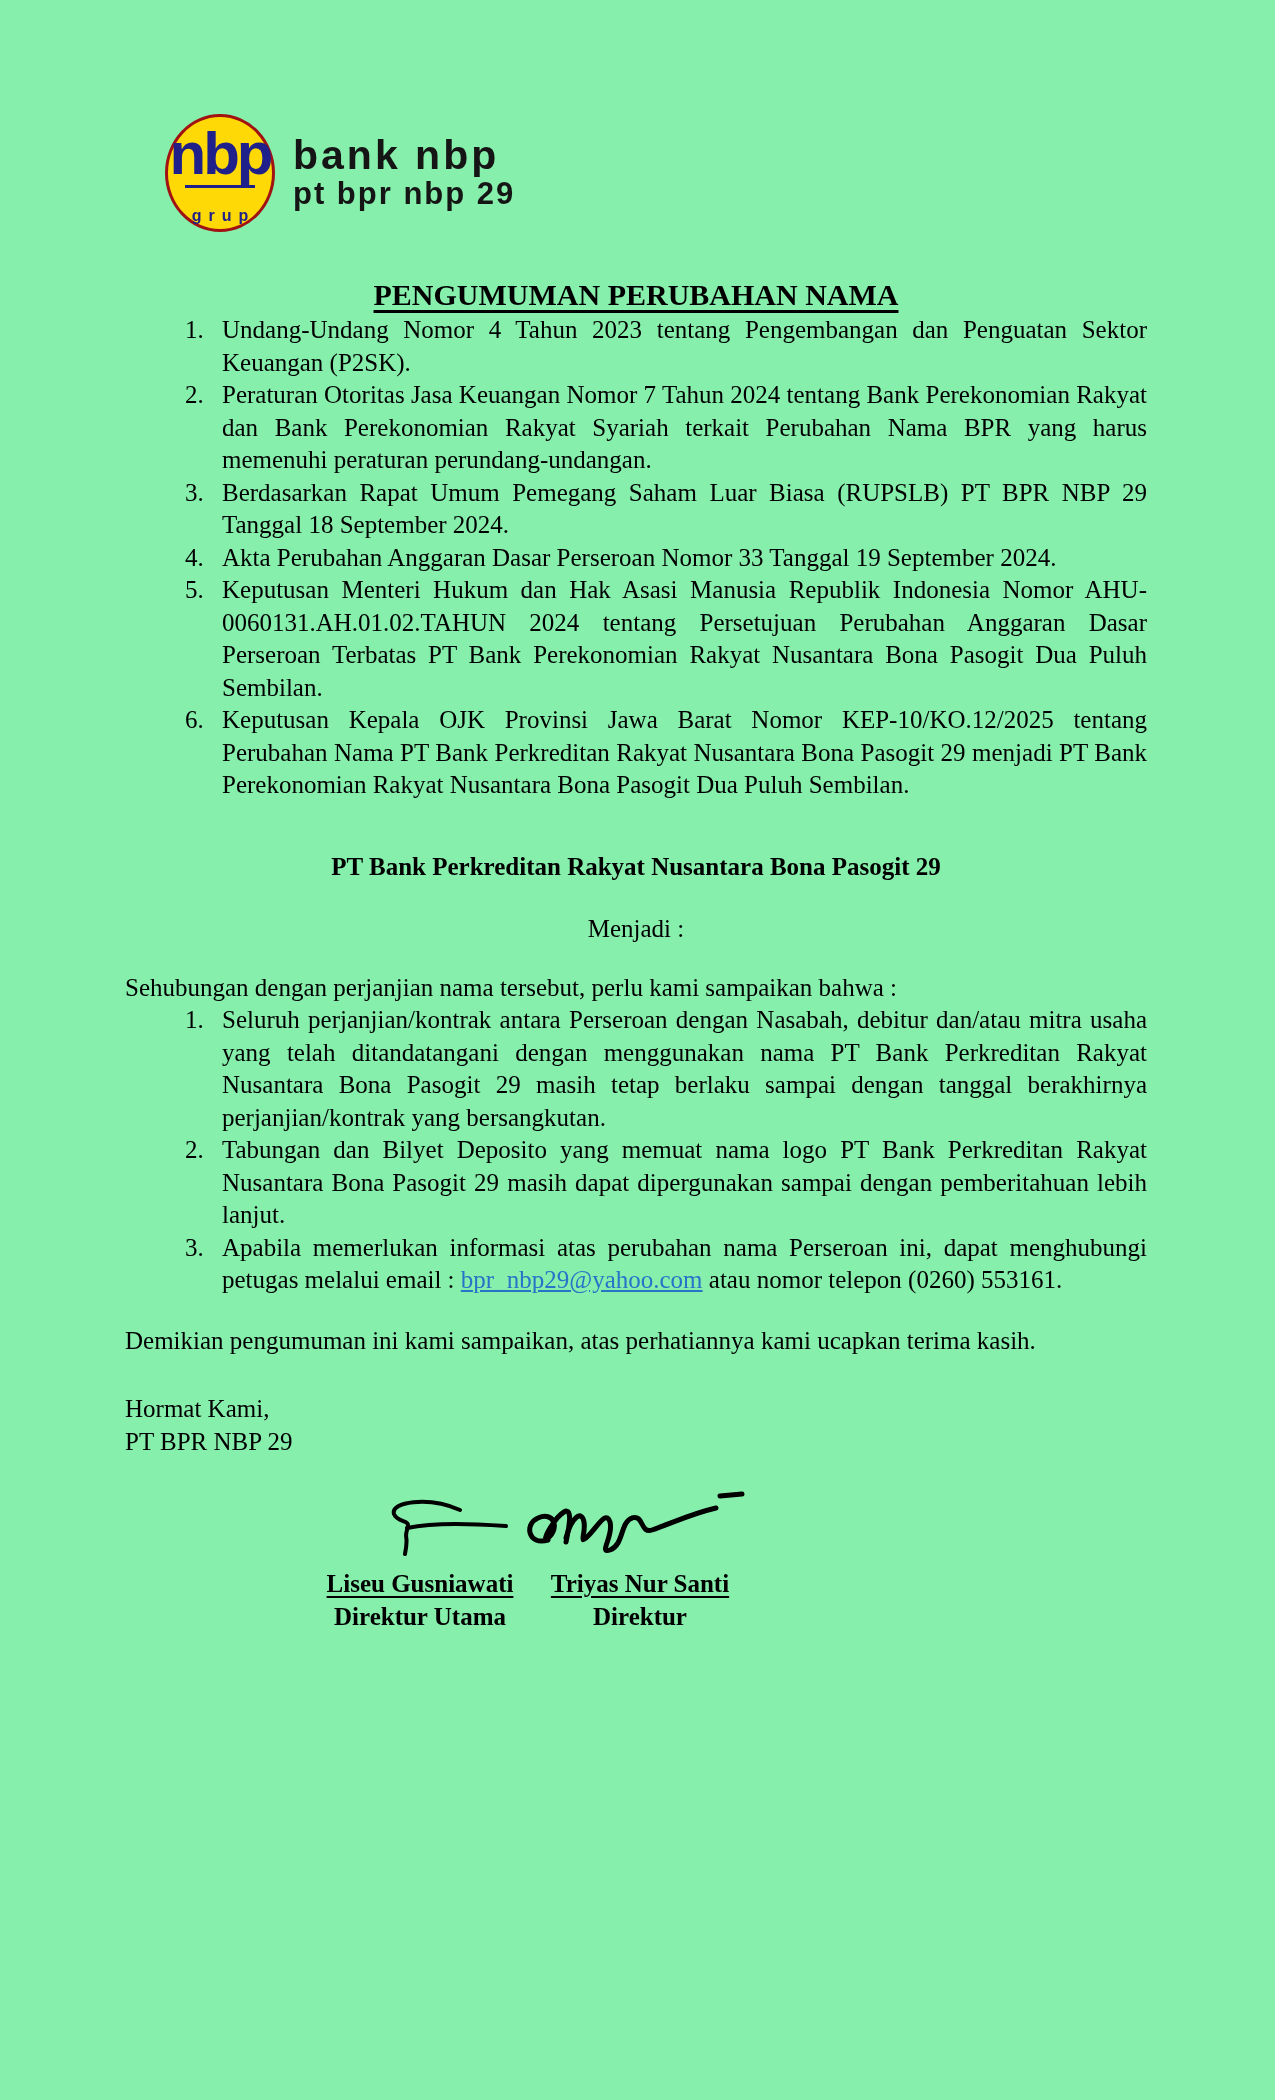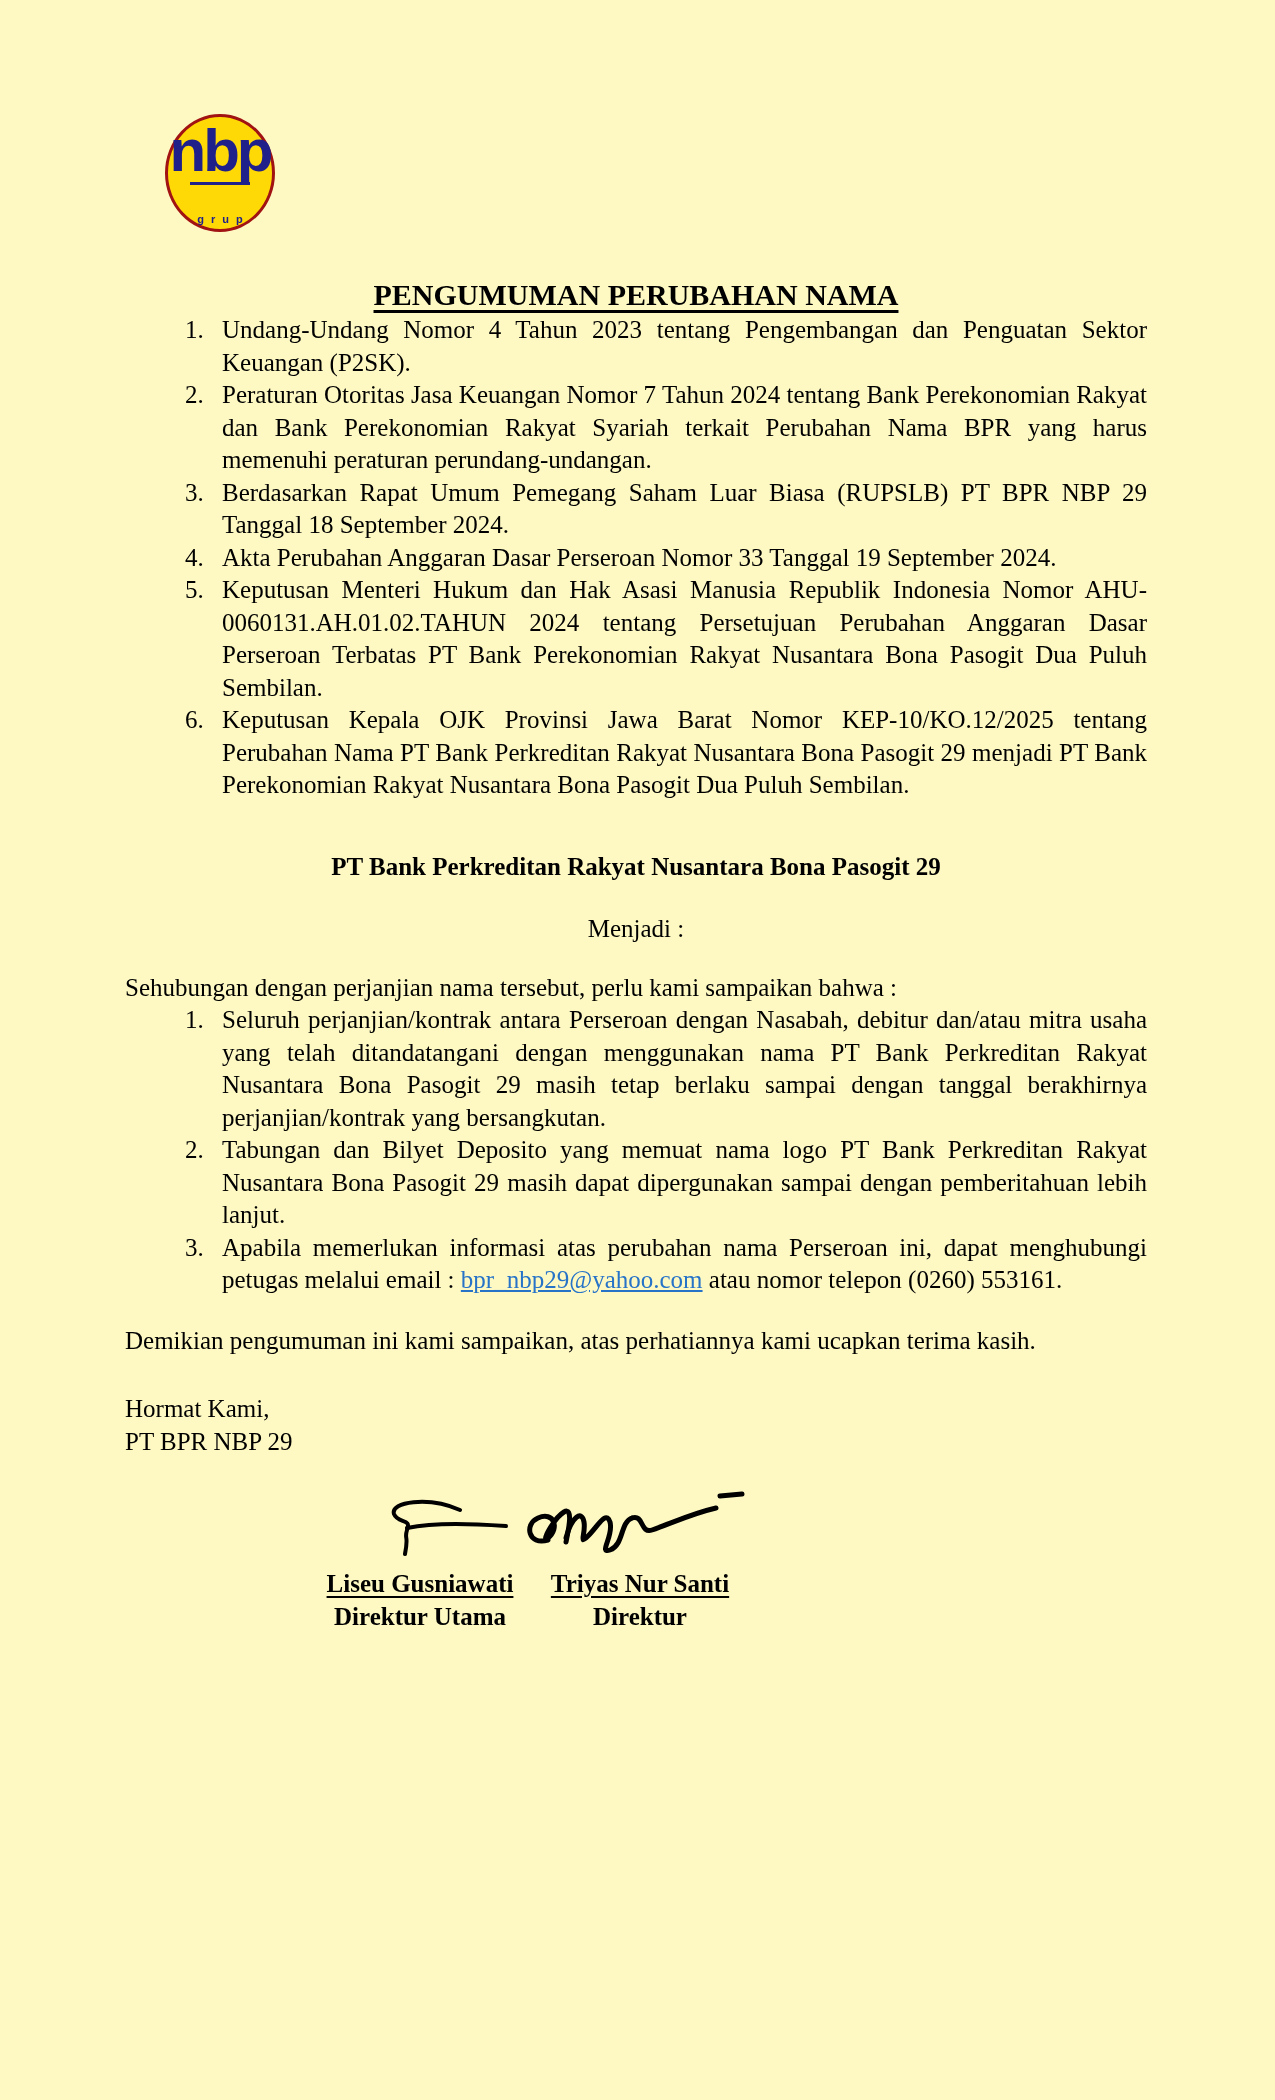--- a/index.html
+++ b/index.html
@@ -1,20 +1,20 @@
 <!DOCTYPE html>
 <html><head>
 <meta charset="utf-8">
 <style>
   html,body { margin:0; padding:0; background:#ffffff; }
   .page {
     position:relative;
     width:1275px; height:2100px;
     margin:0 auto;
-    background:#fef9c3;
+    background:#86efac;
     box-sizing:border-box;
     padding:112px 128px 0 125px;
     font-family:"Liberation Serif", serif;
     color:#000000;
     font-size:25px;
     line-height:32.5px;
     overflow:hidden;
   }
 
   
@@ -28,23 +28,23 @@
     box-sizing:border-box;
     flex:0 0 auto;
   }
   .logo-nbp {
     font-family:"Liberation Sans", sans-serif;
     font-weight:bold; font-size:60px; line-height:0.85;
     color:#20208A; letter-spacing:-3px; margin-top:14px;
   }
   .logo-grup {
     font-family:"Liberation Sans", sans-serif;
-    font-weight:bold; font-size:11px; color:#20208A;
+    font-weight:bold; font-size:16px; color:#20208A;
     letter-spacing:7px; text-indent:7px;
-    border-top:3px solid #20208A; padding-top:18px; margin-top:6px;
+    border-top:3px solid #20208A; padding-top:12px; margin-top:6px;
     white-space:nowrap;
   }
   .brand { display:flex; flex-direction:column; justify-content:center; }
   .brand-line1 {
     font-family:"Liberation Sans", sans-serif;
     font-weight:bold; font-size:41px; line-height:1.05;
     letter-spacing:3px; color:#151515;
   }
   .brand-line2 {
     font-family:"Liberation Sans", sans-serif;
@@ -87,20 +87,24 @@
 </style>
 </head>
 <body>
 
 <div class="page">
 
   <div class="header">
     <div class="logo-circle">
       <div class="logo-nbp">nbp</div>
       <div class="logo-grup">grup</div>
+    </div>
+    <div class="brand">
+      <div class="brand-line1">bank nbp</div>
+      <div class="brand-line2">pt bpr nbp 29</div>
     </div>
   </div>
 
   <div class="doc-title">
     <span>PENGUMUMAN PERUBAHAN NAMA</span>
   </div>
 
 
   <div class="olist">
     <div class="li">

